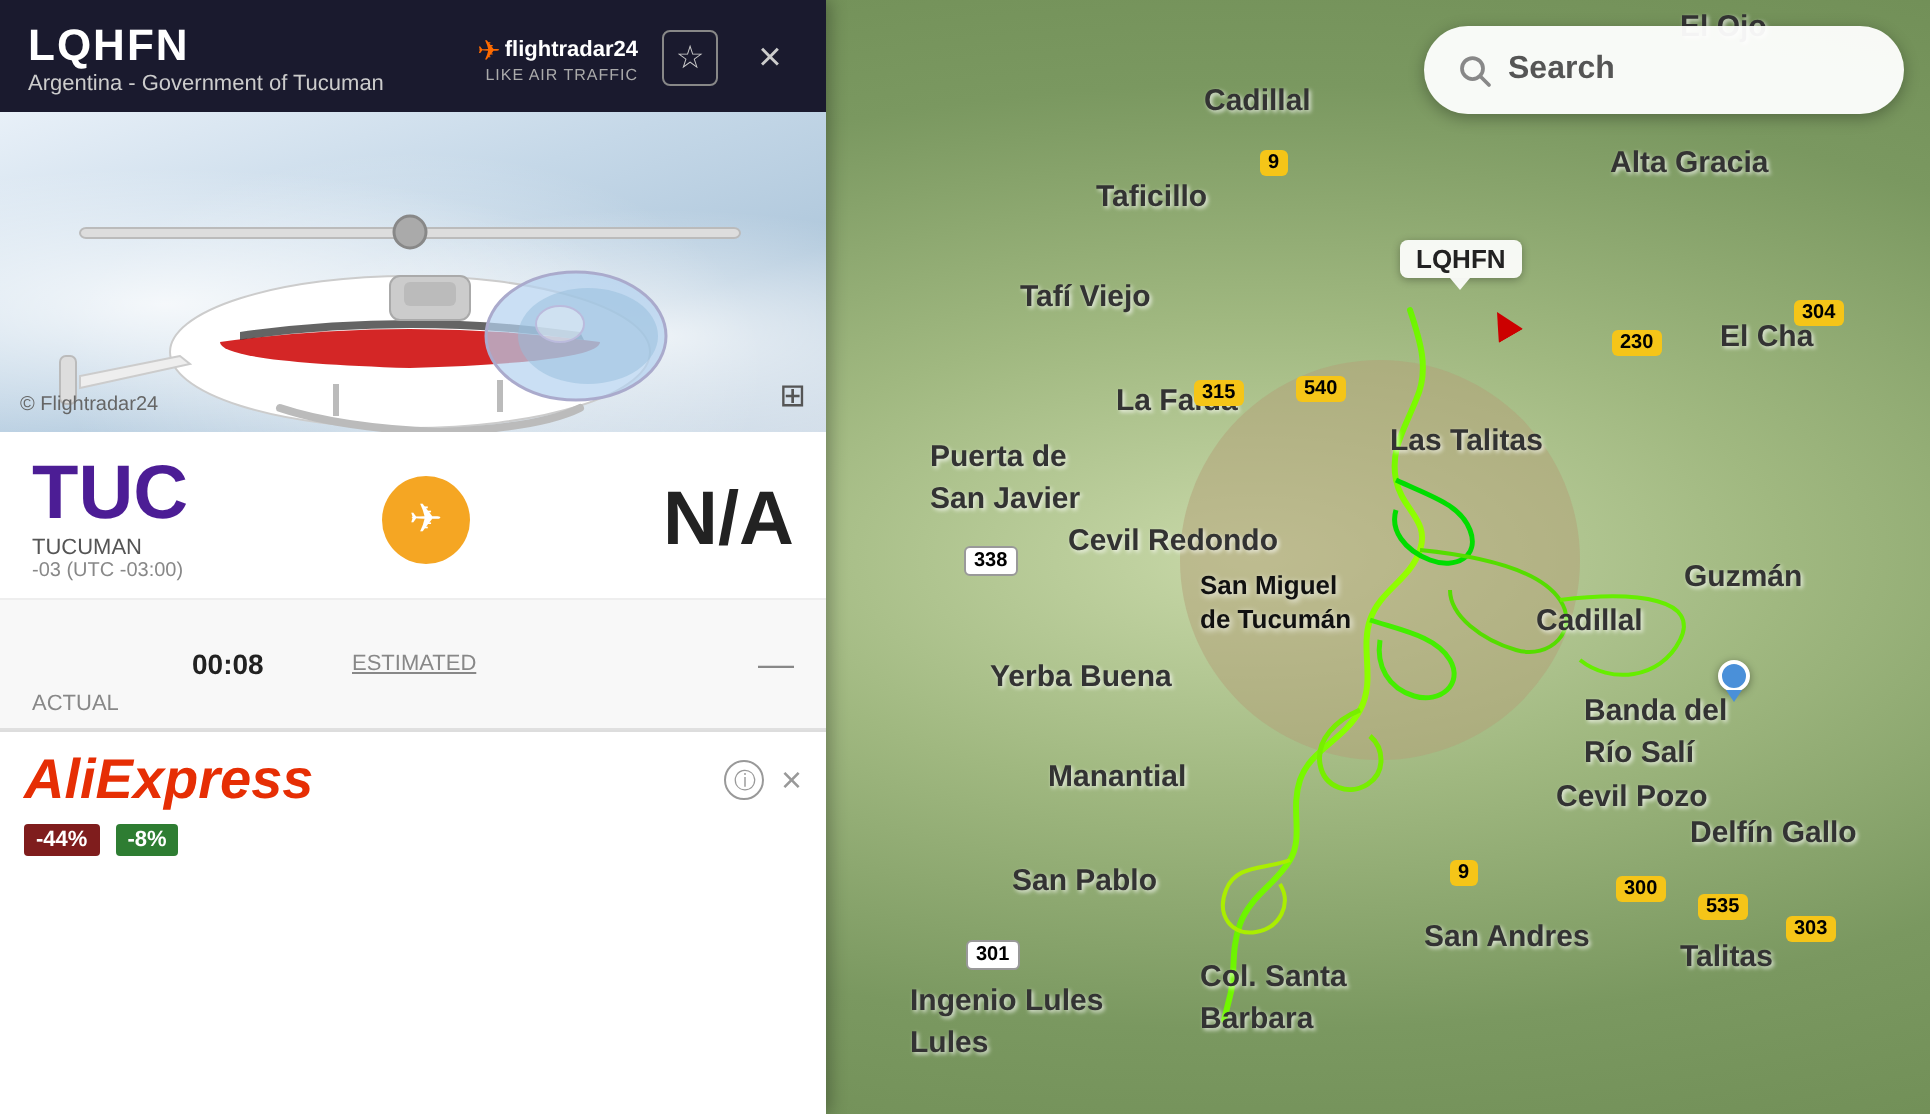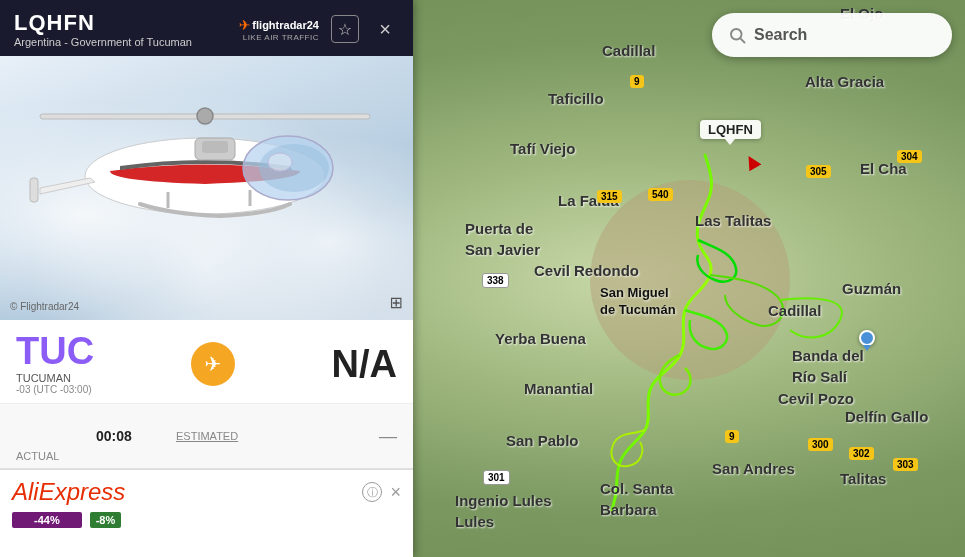--- a/index.html
+++ b/index.html
@@ -248,21 +248,21 @@
       background: transparent;
       color: #ccc;
       cursor: pointer;
       font-size: 20px;
       display: flex; align-items: center; justify-content: center;
     }
 
     
     .heli-image-area {
       position: relative;
-      height: 264px;
+      height: 160px;
       flex-shrink: 0;
       background: linear-gradient(160deg, #e8f0f8 0%, #c5d8e8 40%, #b0c8dc 70%, #d0dce8 100%);
       overflow: hidden;
     }
 
     .heli-clouds {
       position: absolute;
       inset: 0;
       background:
         radial-gradient(ellipse at 20% 60%, rgba(255,255,255,0.8) 0%, transparent 50%),
@@ -298,21 +298,21 @@
       display: flex;
       align-items: center;
       justify-content: space-between;
       border-bottom: 1px solid #eee;
       flex-shrink: 0;
     }
 
     .airport-code {
       font-size: 38px;
       font-weight: bold;
-      color: #8b5cf6;
+      color: #4c1d95;
       line-height: 1;
     }
 
     .airport-name {
       font-size: 11px;
       color: #555;
       margin-top: 2px;
     }
 
     .utc-offset {
@@ -391,22 +391,22 @@
     }
 
     .ad-header {
       display: flex;
       align-items: center;
       justify-content: space-between;
       margin-bottom: 6px;
     }
 
     .ad-logo {
-      font-size: 24px;
-      font-weight: normal;
+      font-size: 28px;
+      font-weight: bold;
       color: #e62e04;
       font-style: italic;
     }
 
     .ad-icons-right {
       display: flex;
       align-items: center;
       gap: 8px;
     }
 
@@ -425,25 +425,25 @@
       color: #999;
       cursor: pointer;
     }
 
     .ad-badges {
       display: flex;
       gap: 8px;
     }
 
     .ad-badge-red {
-      background: #701a75;
+      background: #7f1d1d;
       color: white;
       font-size: 11px;
       font-weight: bold;
-      padding: 2px 22px;
+      padding: 2px 6px;
       border-radius: 2px;
     }
 
     .ad-badge-green {
       background: #2e7d32;
       color: white;
       font-size: 11px;
       font-weight: bold;
       padding: 2px 6px;
       border-radius: 2px;
@@ -513,26 +513,26 @@
   <span class="map-label" style="top:408px;left:845px">Delfín Gallo</span>
   <span class="map-label" style="top:432px;left:506px">San Pablo</span>
   <span class="map-label" style="top:460px;left:712px">San Andres</span>
   <span class="map-label" style="top:470px;left:840px">Talitas</span>
   <span class="map-label" style="top:478px;left:600px;line-height:1.4">Col. Santa<br>Barbara</span>
   <span class="map-label" style="top:490px;left:455px;line-height:1.4">Ingenio Lules<br>Lules</span>
 
   <span class="road-badge" style="top:75px;left:630px">9</span>
   <span class="road-badge" style="top:188px;left:648px">540</span>
   <span class="road-badge" style="top:190px;left:597px">315</span>
-  <span class="road-badge" style="top:165px;left:806px">305</span>
+  <span class="road-badge" style="top:165px;left:806px">230</span>
   <span class="road-badge" style="top:150px;left:897px">304</span>
   <span class="road-badge-white" style="top:273px;left:482px">338</span>
   <span class="road-badge" style="top:430px;left:725px">9</span>
   <span class="road-badge" style="top:438px;left:808px">300</span>
-  <span class="road-badge" style="top:447px;left:849px">302</span>
+  <span class="road-badge" style="top:447px;left:849px">535</span>
   <span class="road-badge" style="top:458px;left:893px">303</span>
   <span class="road-badge-white" style="top:470px;left:483px">301</span>
 
   <div class="location-pin">
     <div class="location-pin-circle"></div>
     <div class="location-pin-tail"></div>
   </div>
 
   <div class="search-bar">
     <svg class="search-icon-svg" viewBox="0 0 24 24" fill="none" stroke="#888" stroke-width="2.5" stroke-linecap="round">

